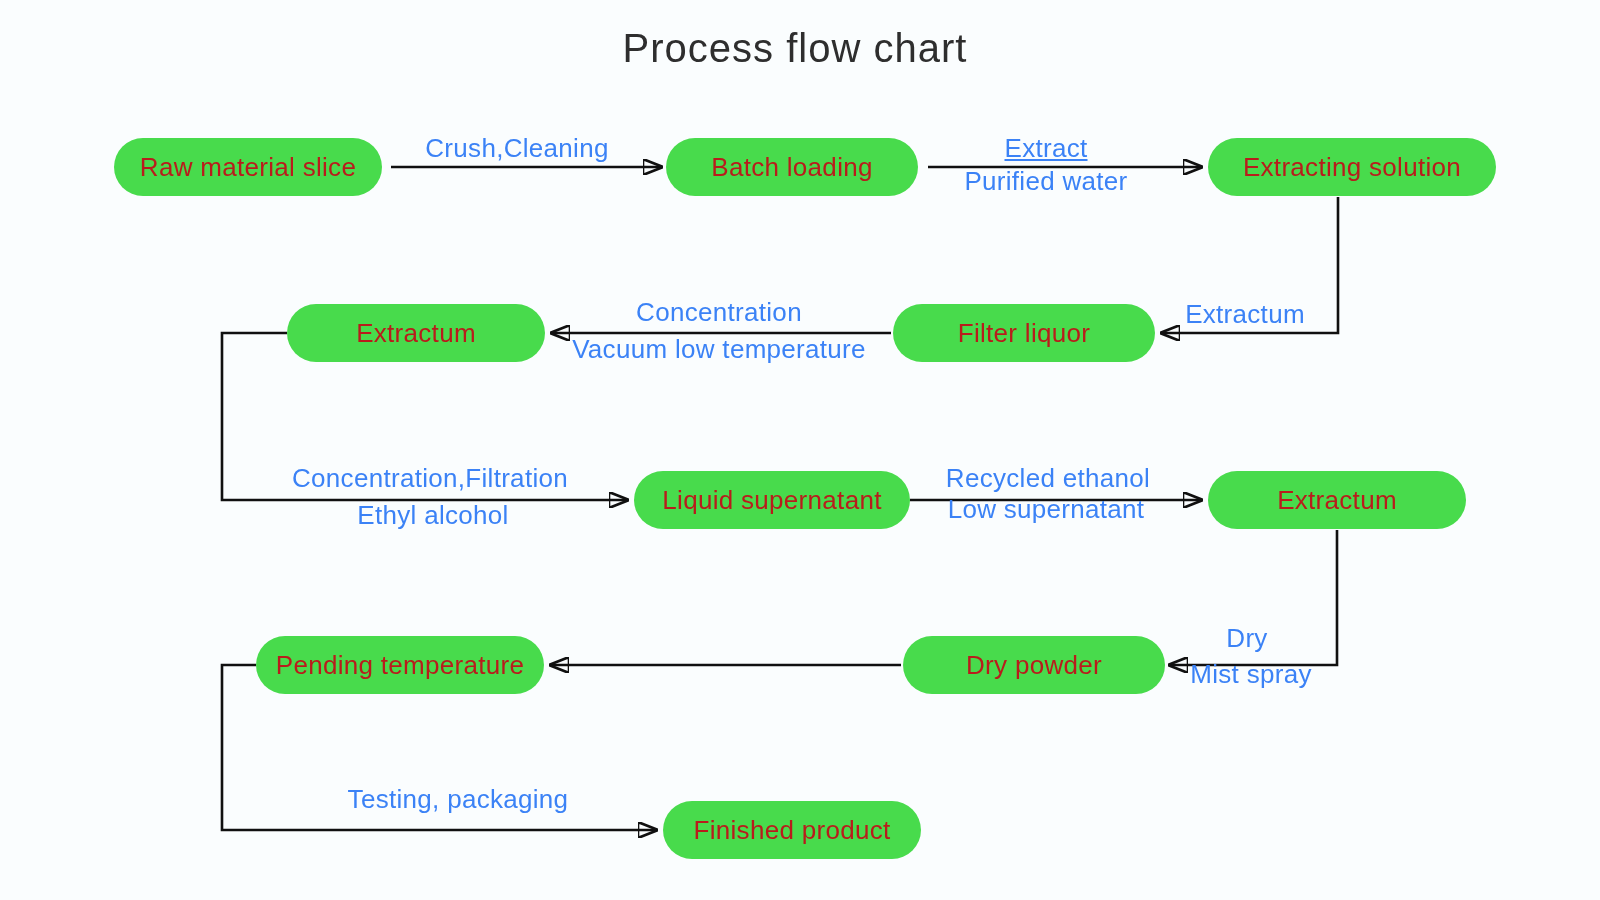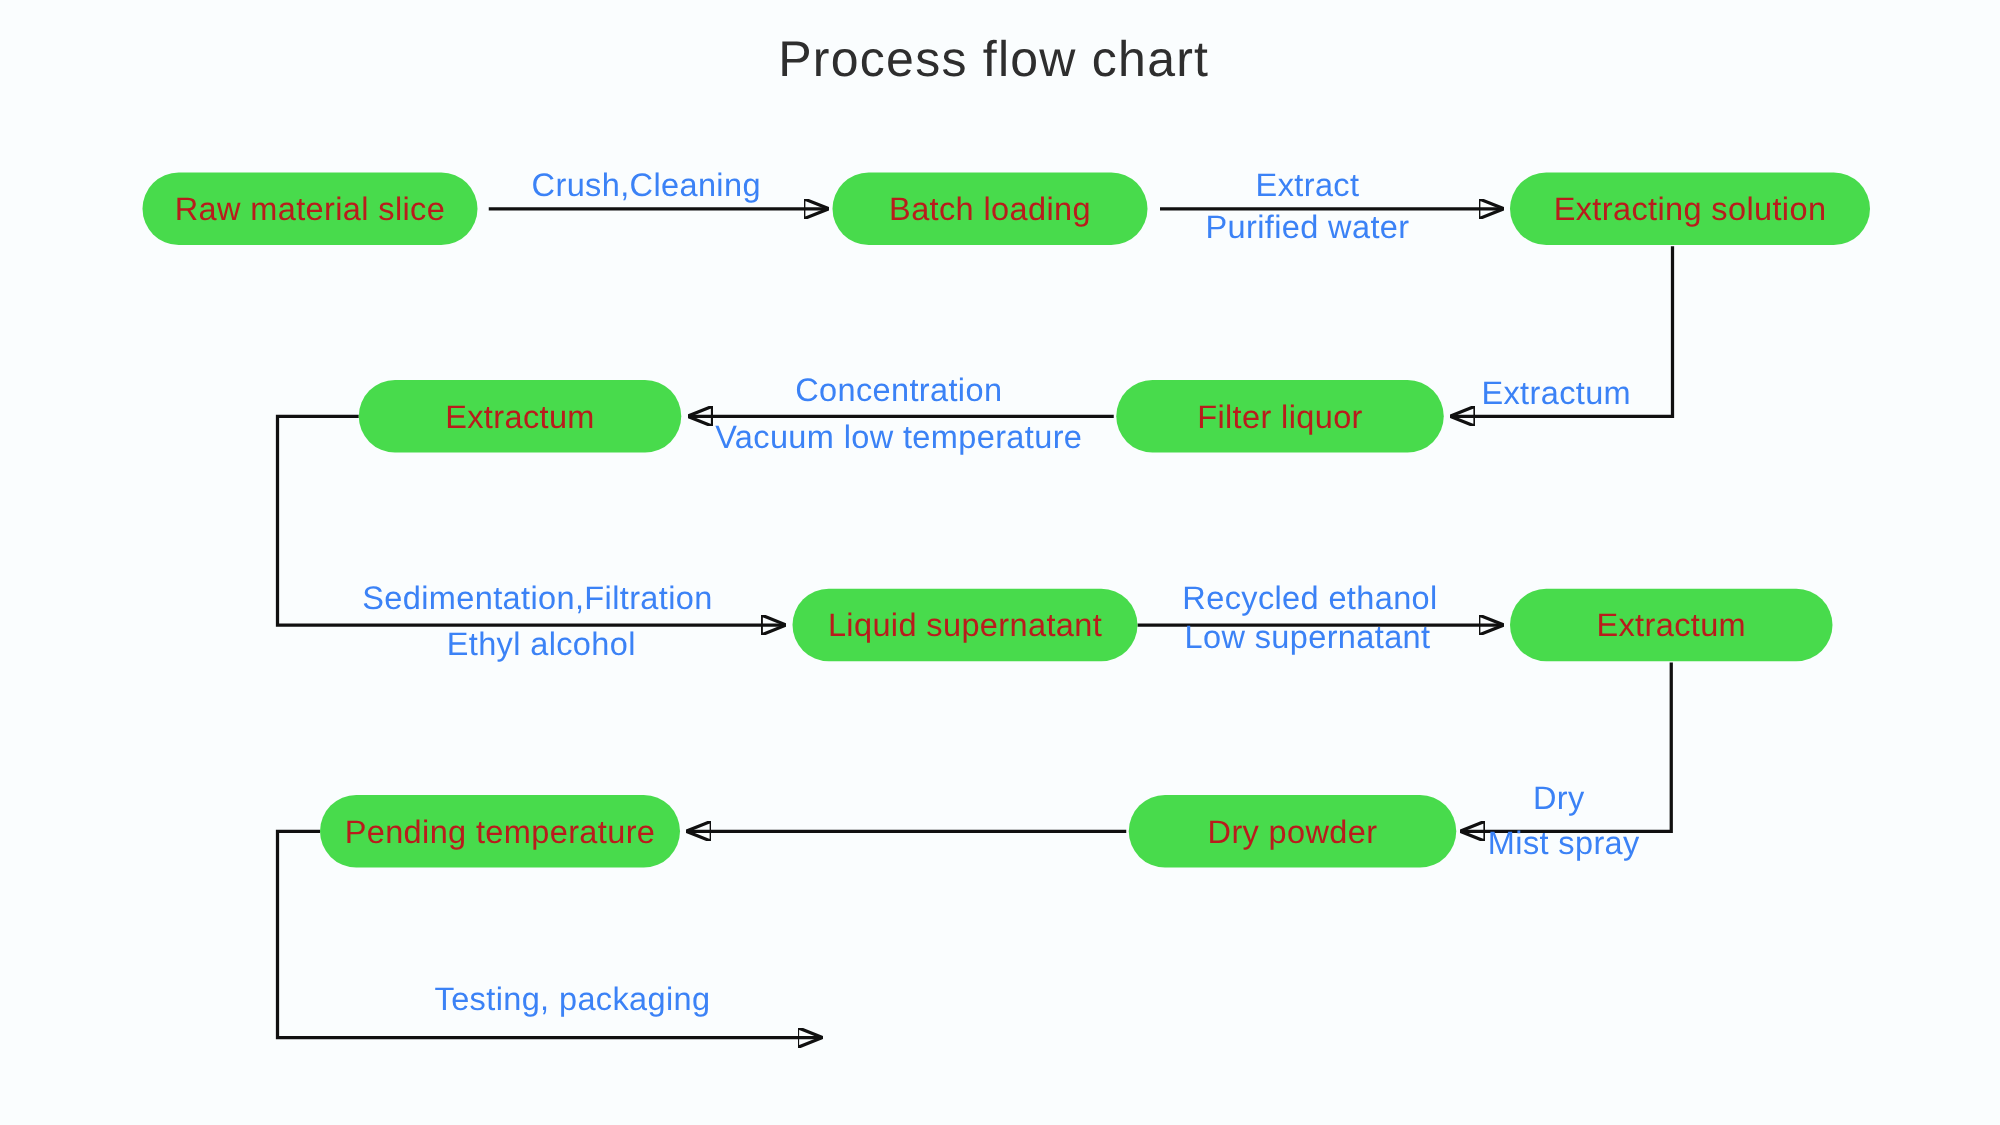--- a/index.html
+++ b/index.html
@@ -90,32 +90,33 @@
 
   <div class="node" style="left:114px; top:138px; width:268px;">Raw material slice</div>
   <div class="node" style="left:666px; top:138px; width:252px;">Batch loading</div>
   <div class="node" style="left:1208px; top:138px; width:288px;">Extracting solution</div>
   <div class="node" style="left:893px; top:304px; width:262px;">Filter liquor</div>
   <div class="node" style="left:287px; top:304px; width:258px;">Extractum</div>
   <div class="node" style="left:634px; top:471px; width:276px;">Liquid supernatant</div>
   <div class="node" style="left:1208px; top:471px; width:258px;">Extractum</div>
   <div class="node" style="left:903px; top:636px; width:262px;">Dry powder</div>
   <div class="node" style="left:256px; top:636px; width:288px;">Pending temperature</div>
+  <div class="node" style="left:663px; top:801px; width:258px;">Finished product</div>
 
   <div class="edge-label" style="left:517px; top:133px;">Crush,Cleaning</div>
 
-  <div class="edge-label" style="left:1046px; top:133px;">Extract</div>
+  <div class="edge-label" style="left:1046px; top:133px;text-decoration:underline;">Extract</div>
   <div class="edge-label" style="left:1046px; top:166px;">Purified water</div>
 
   <div class="edge-label" style="left:1245px; top:299px;">Extractum</div>
 
   <div class="edge-label" style="left:719px; top:297px;">Concentration</div>
   <div class="edge-label" style="left:719px; top:334px;">Vacuum low temperature</div>
 
-  <div class="edge-label" style="left:430px; top:463px;">Sedimentation,Filtration</div>
+  <div class="edge-label" style="left:430px; top:463px;">Concentration,Filtration</div>
   <div class="edge-label" style="left:433px; top:500px;">Ethyl alcohol</div>
 
   <div class="edge-label" style="left:1048px; top:463px;">Recycled ethanol</div>
   <div class="edge-label" style="left:1046px; top:494px;">Low supernatant</div>
 
   <div class="edge-label" style="left:1247px; top:623px;">Dry</div>
   <div class="edge-label" style="left:1251px; top:659px;">Mist spray</div>
 
 
   <div class="edge-label" style="left:458px; top:784px;">Testing, packaging</div>

